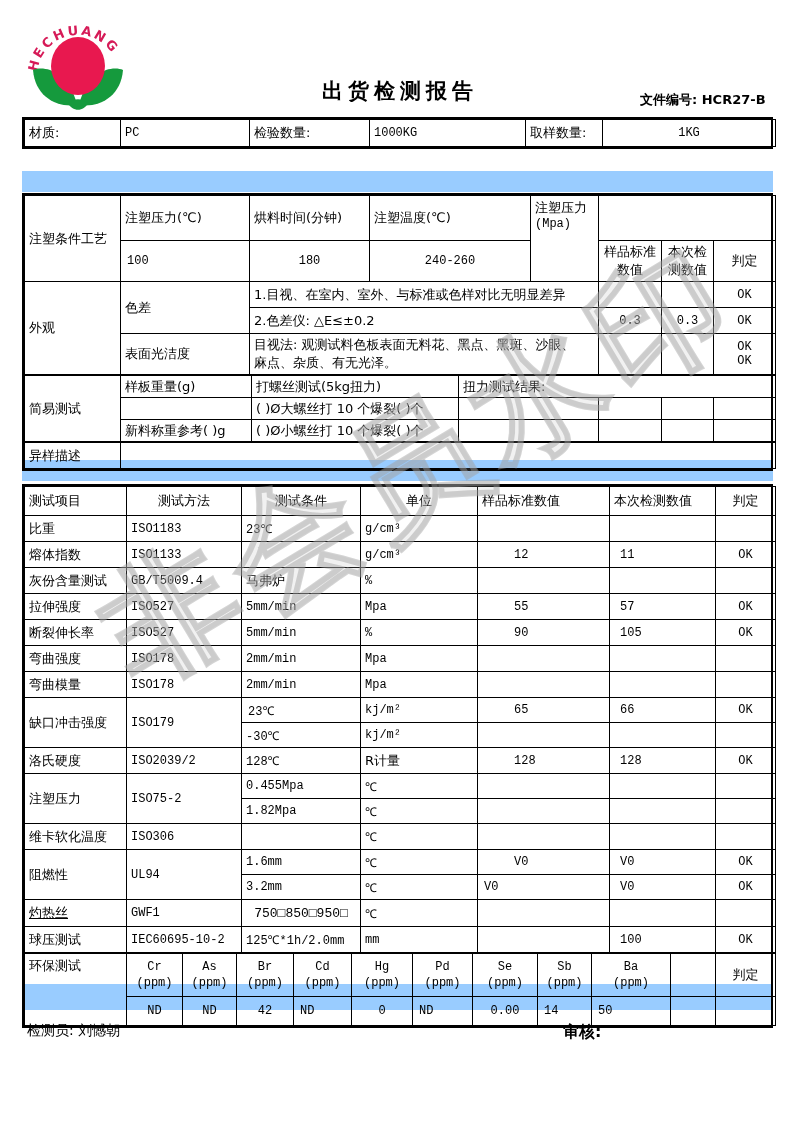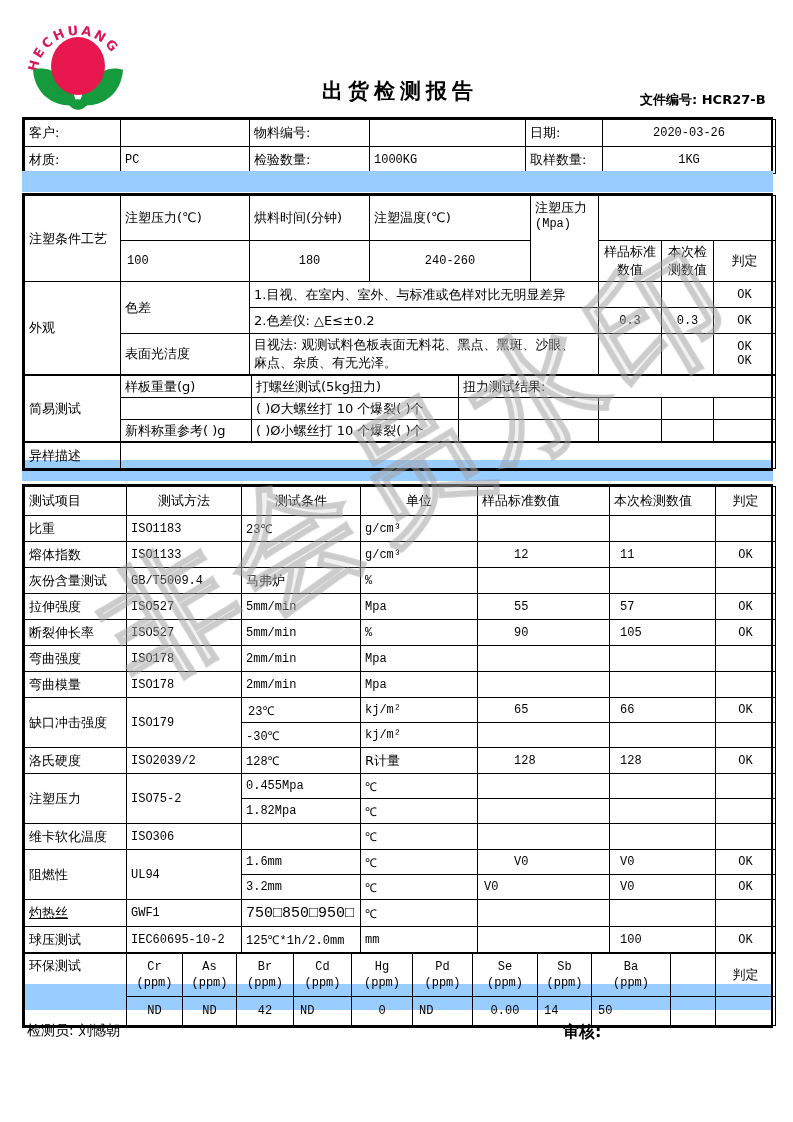--- a/index.html
+++ b/index.html
@@ -31,21 +31,21 @@
        white-space:nowrap; vertical-align:middle; }
   .lab  { font-size:13px; }
   .v    { font-family:"Liberation Mono","DejaVu Sans Mono",monospace; font-size:12px; }
   .c    { text-align:center; }
   .tal  { text-align:left; }
   .top  { vertical-align:top; padding-top:3px; }
   .wrap { white-space:normal; line-height:1.35; }
   .ind  { padding-left:36px; }
   .pl10 { padding-left:10px; }
   .pl6  { padding-left:6px; }
-  .small{ font-size:15px; }
+  .small{ font-size:13px;text-align:center; }
   .ul   { text-decoration:underline; }
   .h44 td{ height:44px; } .h40 td{ height:40px; } .h25 td{ height:25px; }
   .h24 td{ height:24px; } .h26 td{ height:26px; } .h28 td{ height:28px; }
   .h21 td{ height:21px; } .h42 td{ height:42px; }
 
   
   .watermark { position:absolute; left:115px; top:560px; width:760px;
                font-size:132px; letter-spacing:10px; font-weight:bold;
                color:rgba(175,175,175,0.18); -webkit-text-stroke:2px rgba(160,160,160,0.45);
                transform:rotate(-31deg); transform-origin:0 50%;
@@ -82,28 +82,20 @@
     <table>
       <colgroup>
           <col style="width:96px">
           <col style="width:129px">
           <col style="width:120px">
           <col style="width:156px">
           <col style="width:77px">
           <col style="width:173px">
         </colgroup>
       <tbody>
-          <tr class="h26">
-        <td class="lab">客户:</td>
-        <td class="v"></td>
-        <td class="lab">物料编号:</td>
-        <td class="v"></td>
-        <td class="lab">日期:</td>
-        <td class="v c">2020-03-26</td>
-      </tr>
       <tr class="h26">
         <td class="lab">材质:</td>
         <td class="v">PC</td>
         <td class="lab">检验数量:</td>
         <td class="v">1000KG</td>
         <td class="lab">取样数量:</td>
         <td class="v c">1KG</td>
       </tr>
     </tbody>
       </table>

